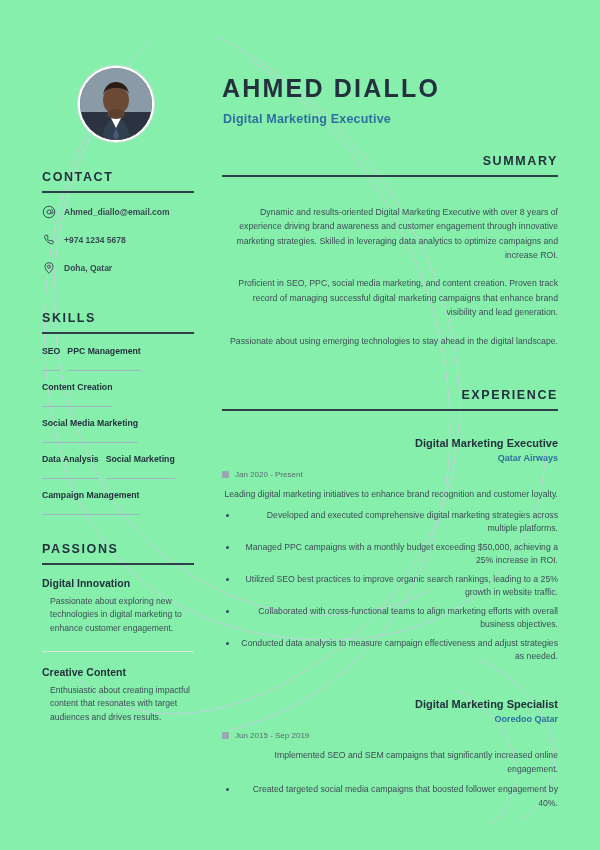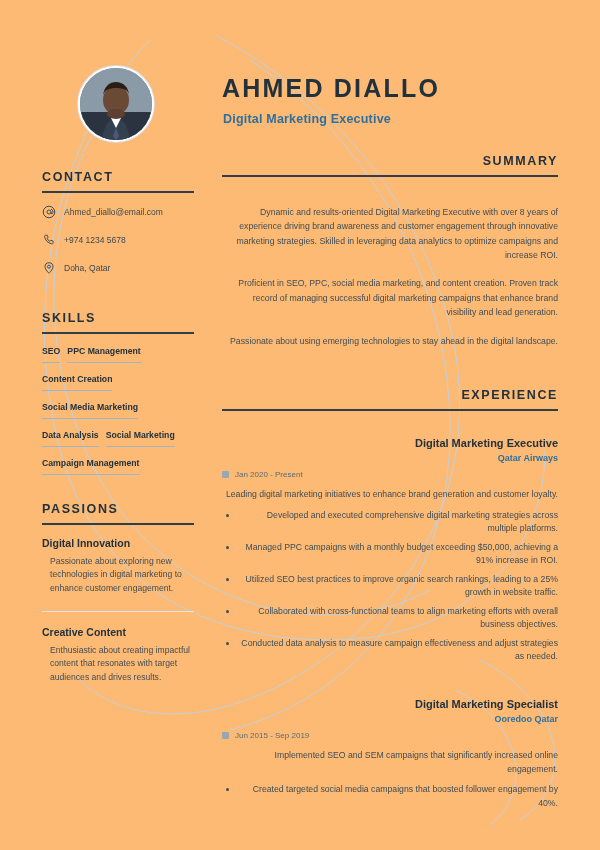--- a/index.html
+++ b/index.html
@@ -11,21 +11,21 @@
     height: 850px;
     background: #ffffff;
     font-family: "Liberation Sans", sans-serif;
     color: #2d3a43;
     overflow: hidden;
   }
   .page {
     position: relative;
     width: 600px;
     height: 850px;
-    background: #fdba74;
+    background: #86efac;
     overflow: hidden;
   }
   .bg-swirl {
     position: absolute;
     left: 0; top: 0;
     width: 600px; height: 850px;
     pointer-events: none;
     z-index: 0;
   }
   .content {
@@ -104,20 +104,21 @@
   }
 
   
   .contact-item {
     display: flex;
     align-items: center;
     gap: 8px;
     margin-bottom: 14px;
     font-size: 8.5px;
     color: #3a4952;
+    font-weight: bold;
   }
   .contact-icon {
     flex: 0 0 auto;
     width: 14px;
     height: 14px;
     color: #3a4952;
   }
   .contact-icon svg { display: block; }
 
   
@@ -126,21 +127,21 @@
     display: flex;
     flex-wrap: wrap;
     gap: 0 7px;
     margin-bottom: 11px;
   }
   .skill {
     font-size: 8.7px;
     font-weight: bold;
     color: #22313c;
     border-bottom: 1px solid #9fb6c6;
-    padding-bottom: 6px;
+    padding-bottom: 14px;
     white-space: nowrap;
   }
 
   
   .passion-block { margin-bottom: 16px; }
   .passion-title {
     font-size: 10.5px;
     font-weight: bold;
     color: #22313c;
     margin-bottom: 6px;
@@ -349,24 +350,24 @@
         <div class="rule"></div>
         <div style="height:14px"></div>
 
         <div class="exp-block">
           <div class="exp-role">Digital Marketing Executive</div>
           <div class="exp-company">Qatar Airways</div>
           <div class="exp-date">
             <span class="cal-icon"></span>
             <span>Jan 2020 - Present</span>
           </div>
-          <p class="exp-desc">Leading digital marketing initiatives to enhance brand generation and customer loyalty.</p>
+          <p class="exp-desc">Leading digital marketing initiatives to enhance brand recognition and customer loyalty.</p>
           <ul class="bullets">
             <li>Developed and executed comprehensive digital marketing strategies across multiple platforms.</li>
-            <li>Managed PPC campaigns with a monthly budget exceeding $50,000, achieving a 91% increase in ROI.</li>
+            <li>Managed PPC campaigns with a monthly budget exceeding $50,000, achieving a 25% increase in ROI.</li>
             <li>Utilized SEO best practices to improve organic search rankings, leading to a 25% growth in website traffic.</li>
             <li>Collaborated with cross-functional teams to align marketing efforts with overall business objectives.</li>
             <li>Conducted data analysis to measure campaign effectiveness and adjust strategies as needed.</li>
           </ul>
         </div>
 
         <div style="height:18px"></div>
 
         <div class="exp-block">
           <div class="exp-role">Digital Marketing Specialist</div>

